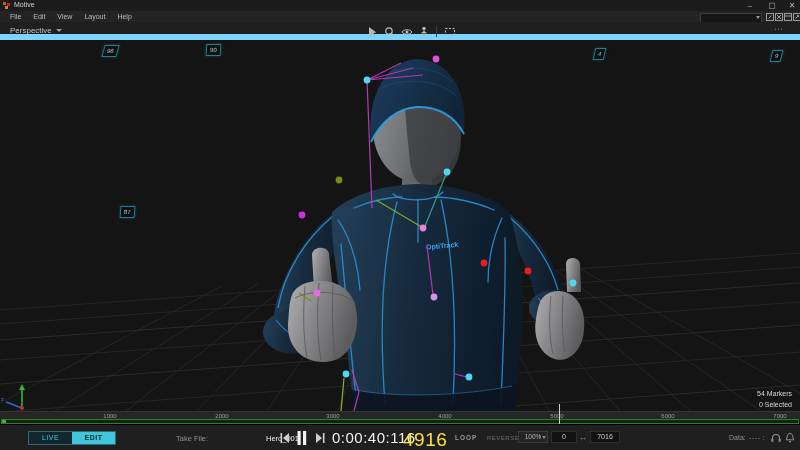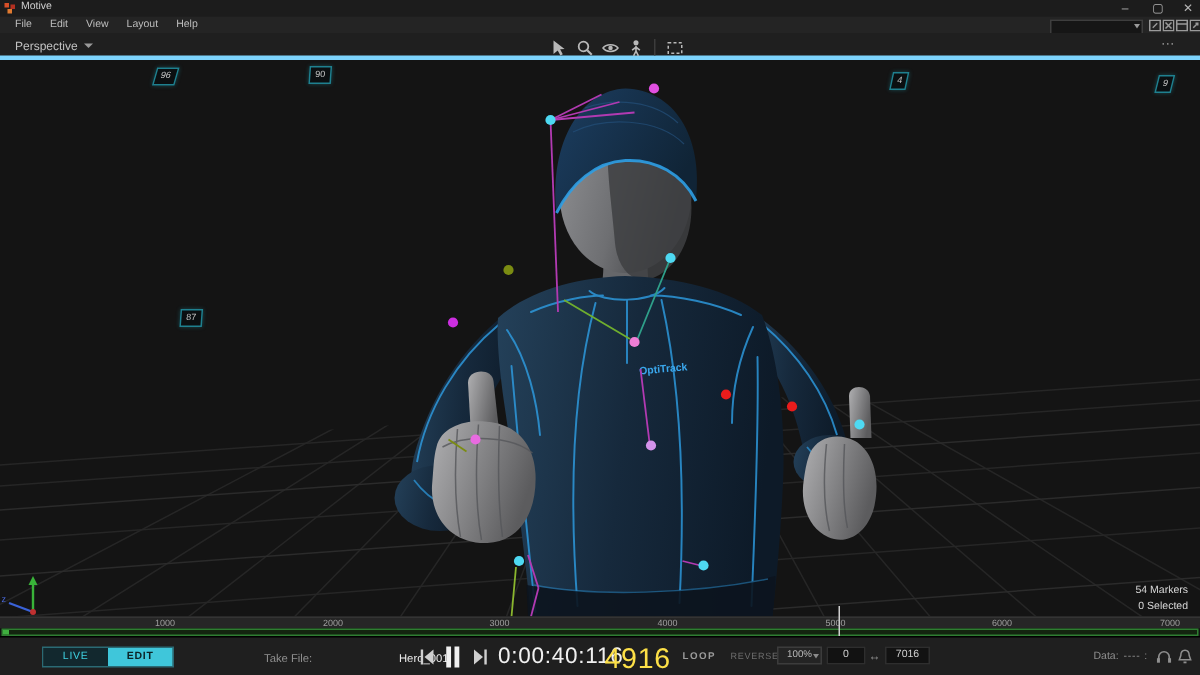--- a/index.html
+++ b/index.html
@@ -19,21 +19,21 @@
   
   #menubar{position:absolute;left:0;top:11px;width:800px;height:11px;background:#242424;}
   #menu-items{position:absolute;left:4px;top:0;display:flex;}
   .menu-item{font-size:7px;color:#bdbdbd;line-height:11px;padding:0 6px;}
   #menubar-combo{position:absolute;left:700px;top:1.5px;width:60px;height:8px;background:#161616;
                  border:1px solid #3e3e3e;}
   #menubar-combo .caret{position:absolute;right:1px;top:2px;width:0;height:0;
       border-left:2.5px solid transparent;border-right:2.5px solid transparent;border-top:3px solid #9a9a9a;}
   .pane-icon{position:absolute;top:1.5px;}
   
-  #toolbar{position:absolute;left:0;top:22px;width:800px;height:18px;background:#1f1f1f;border-bottom:3px solid #7dd3fc;box-sizing:border-box;}
+  #toolbar{position:absolute;left:0;top:22px;width:800px;height:18px;background:#1f1f1f;border-bottom:6px solid #7dd3fc;box-sizing:border-box;}
   #view-mode{position:absolute;left:10px;top:4px;font-size:8px;color:#c2c2c2;}
   #view-caret{display:inline-block;width:0;height:0;margin-left:4px;margin-bottom:1px;
       border-left:3px solid transparent;border-right:3px solid transparent;border-top:3.5px solid #9a9a9a;}
   #tools{position:absolute;left:366px;top:3px;display:flex;align-items:center;gap:4px;}
   .tool{width:13px;height:13px;display:flex;align-items:center;justify-content:center;}
   .tool-sep{width:1px;height:11px;background:#3c3c3c;margin:0 2px;}
   #more-btn{position:absolute;left:774px;top:2px;font-size:9px;color:#8a8a8a;letter-spacing:1px;}
   
   #viewport{position:absolute;left:0;top:40px;width:800px;height:371px;background:#141414;}
   #scene-svg{position:absolute;left:0;top:0;}

